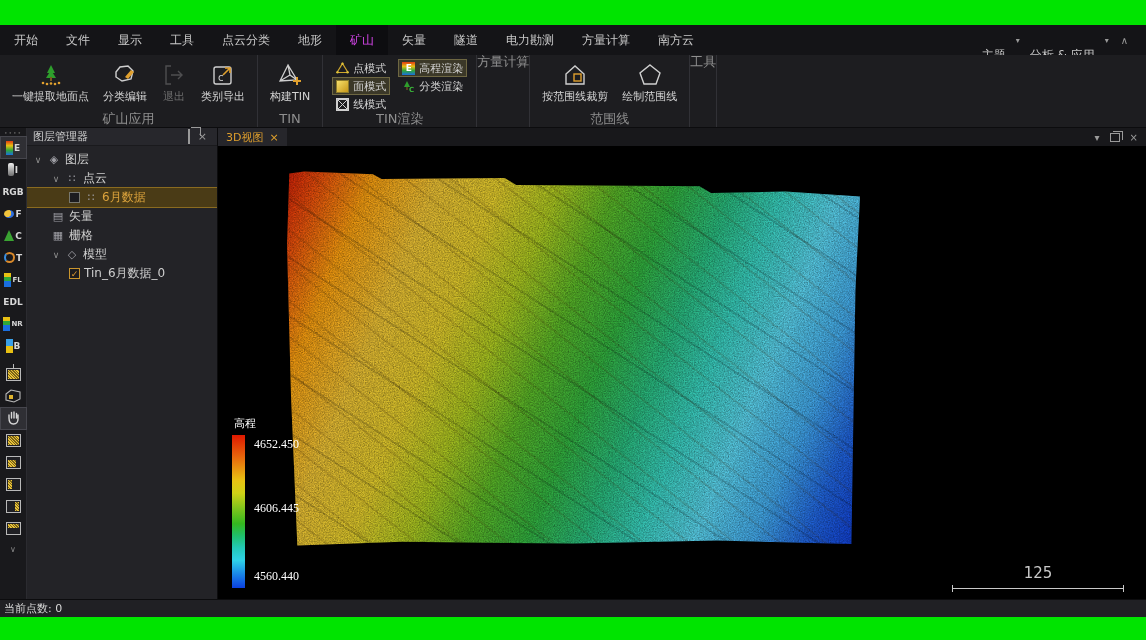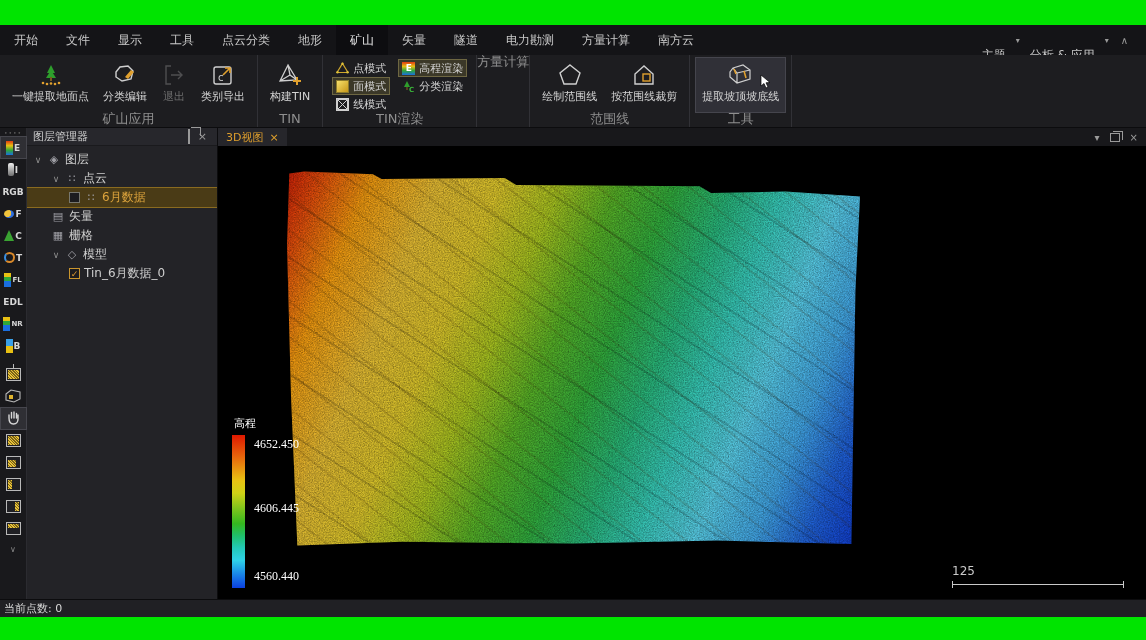--- a/index.html
+++ b/index.html
@@ -6,21 +6,21 @@
   html,body { width:1146px; height:640px; overflow:hidden; background:#00e400;
               font-family:"DejaVu Sans","Liberation Sans",sans-serif; }
   .stage { position:relative; width:1146px; height:640px; background:#00e400; }
   .app { position:absolute; top:25px; left:0; width:1146px; height:592px;
          background:#161619; display:flex; flex-direction:column; }
 
   
   .menubar { height:30px; background:#141417; display:flex; align-items:center;
              color:#c9c9c9; font-size:12px; flex:0 0 30px; }
   .menubar .mitem { padding:0 14px; height:30px; line-height:30px; cursor:default; white-space:nowrap; }
-  .menubar .mitem.active { color:#e5e5e5; background:#0d0d10; }
+  .menubar .mitem.active { color:#d946ef; background:#0d0d10; }
   .menubar .mspacer { flex:1; }
   .menubar .mright { display:flex; align-items:center; gap:4px; padding-right:10px; color:#c9c9c9; }
   .menubar .mright .mitem { padding:16px 6px; }
   .caret { font-size:8px; color:#9a9a9a; }
   .collapse { font-size:10px; color:#9a9a9a; padding:0 8px; }
 
   
   .ribbon { flex:0 0 67px; background:#1d1d20; display:flex; align-items:stretch;
             border-bottom:1px solid #0c0c0e; }
   .rgroup { display:flex; flex-direction:column; border-right:1px solid #313136; }
@@ -117,21 +117,21 @@
 
   .legend { position:absolute; left:14px; top:270px; color:#fff; }
   .legend .ltitle { font-size:11px; margin-left:2px; margin-bottom:4px; }
   .lbody { position:relative; }
   .lbar { width:13px; height:153px;
      background:linear-gradient(180deg,#e01800 0%,#e86a0c 15%,#e8c313 30%,#cfd216 38%,
        #7fc41c 48%,#34b81f 58%,#1fc06c 66%,#23c9b8 74%,#2fd2e8 82%,#1a86e8 91%,#0b3fe0 100%); }
   .lval { position:absolute; left:22px; font-size:12px; white-space:nowrap;font-family:Liberation Serif, serif; }
   .lval.v0 { top:2px; } .lval.v1 { top:66px; } .lval.v2 { top:134px; }
 
-  .scalebar { position:absolute; left:734px; top:418px; width:172px; color:#c9c9c9; font-size:12px; }
+  .scalebar { position:absolute; left:734px; top:418px; width:172px; color:#c9c9c9; font-size:15px; text-align:center; }
   .scalebar .sline { margin-top:3px; height:7px; border-left:1px solid #c9c9c9; border-right:1px solid #c9c9c9; position:relative; }
   .scalebar .sline:before { content:""; position:absolute; left:0; right:0; top:3px; height:1px; background:#c9c9c9; }
 
   
   .statusbar { flex:0 0 18px; background:#202024; border-top:1px solid #0c0c0e;
                display:flex; align-items:center; color:#d8d8d8; font-size:11px; padding:0 8px 0 4px; }
   .statusbar .sleft { flex:1; white-space:nowrap; overflow:hidden; }
   .statusbar .sright { white-space:nowrap; }
 
   svg text { font-family:"DejaVu Sans",sans-serif; }
@@ -280,55 +280,39 @@
 
       <div class="rgroup">
         <div class="rgroup-label">方量计算</div>
       </div>
 
       <div class="rgroup">
         <div class="rgroup-buttons">
           <div class="rbtn">
             <span class="ric">
               <svg width="26" height="26" viewBox="0 0 26 26">
-                  <path d="M13 3 L23 11 L19 22 L7 22 L3 11 Z" fill="none" stroke="#cfcfcf" stroke-width="1.4"></path>
-                </svg>
-            </span>
-            <span>绘制范围线</span>
-          </div>
-          <div class="rbtn">
-            <span class="ric">
-              <svg width="26" height="26" viewBox="0 0 26 26">
                   <path d="M4 12 L13 4 L22 12 L22 22 L4 22 Z" fill="none" stroke="#cfcfcf" stroke-width="1.4"></path>
                   <rect x="12" y="12" width="7" height="7" fill="none" stroke="#e0a02e" stroke-width="1.4"></rect>
                 </svg>
             </span>
             <span>按范围线裁剪</span>
           </div>
+          <div class="rbtn">
+            <span class="ric">
+              <svg width="26" height="26" viewBox="0 0 26 26">
+                  <path d="M13 3 L23 11 L19 22 L7 22 L3 11 Z" fill="none" stroke="#cfcfcf" stroke-width="1.4"></path>
+                </svg>
+            </span>
+            <span>绘制范围线</span>
+          </div>
         </div>
         <div class="rgroup-label">范围线</div>
       </div>
 
       <div class="rgroup">
-        <div class="rgroup-buttons">
-          <div class="rbtn hovered">
-            <span class="ric">
-              <svg width="36" height="27" viewBox="0 0 36 27">
-                  <path d="M10 6 L20 3 L27 8 L27 17 L14 21 L7 15 L7 10 Z M10 6 L14 11 L14 21 M14 11 L27 8" fill="none" stroke="#cfcfcf" stroke-width="1.2"></path>
-                  <path d="M11 7 L13 12 M21 9 L23 16" stroke="#e0a02e" stroke-width="1.6"></path>
-                </svg>
-            </span>
-            <span>提取坡顶坡底线</span>
-            <span class="cursor-arrow">
-              <svg width="11" height="15" viewBox="0 0 11 15">
-                  <path d="M1 1 L1 12 L4 9.5 L6 14 L8 13 L6 8.8 L10 8.5 Z" fill="#fff" stroke="#000" stroke-width=".7"></path>
-                </svg>
-            </span>
-          </div>
-        </div>
         <div class="rgroup-label">工具</div>
       </div>
       <div style="flex:1"></div>
     </div>
 
     <div class="content">
 
       <div class="strip">
         <span class="grip">••••</span>
         <div class="sicon selected">

